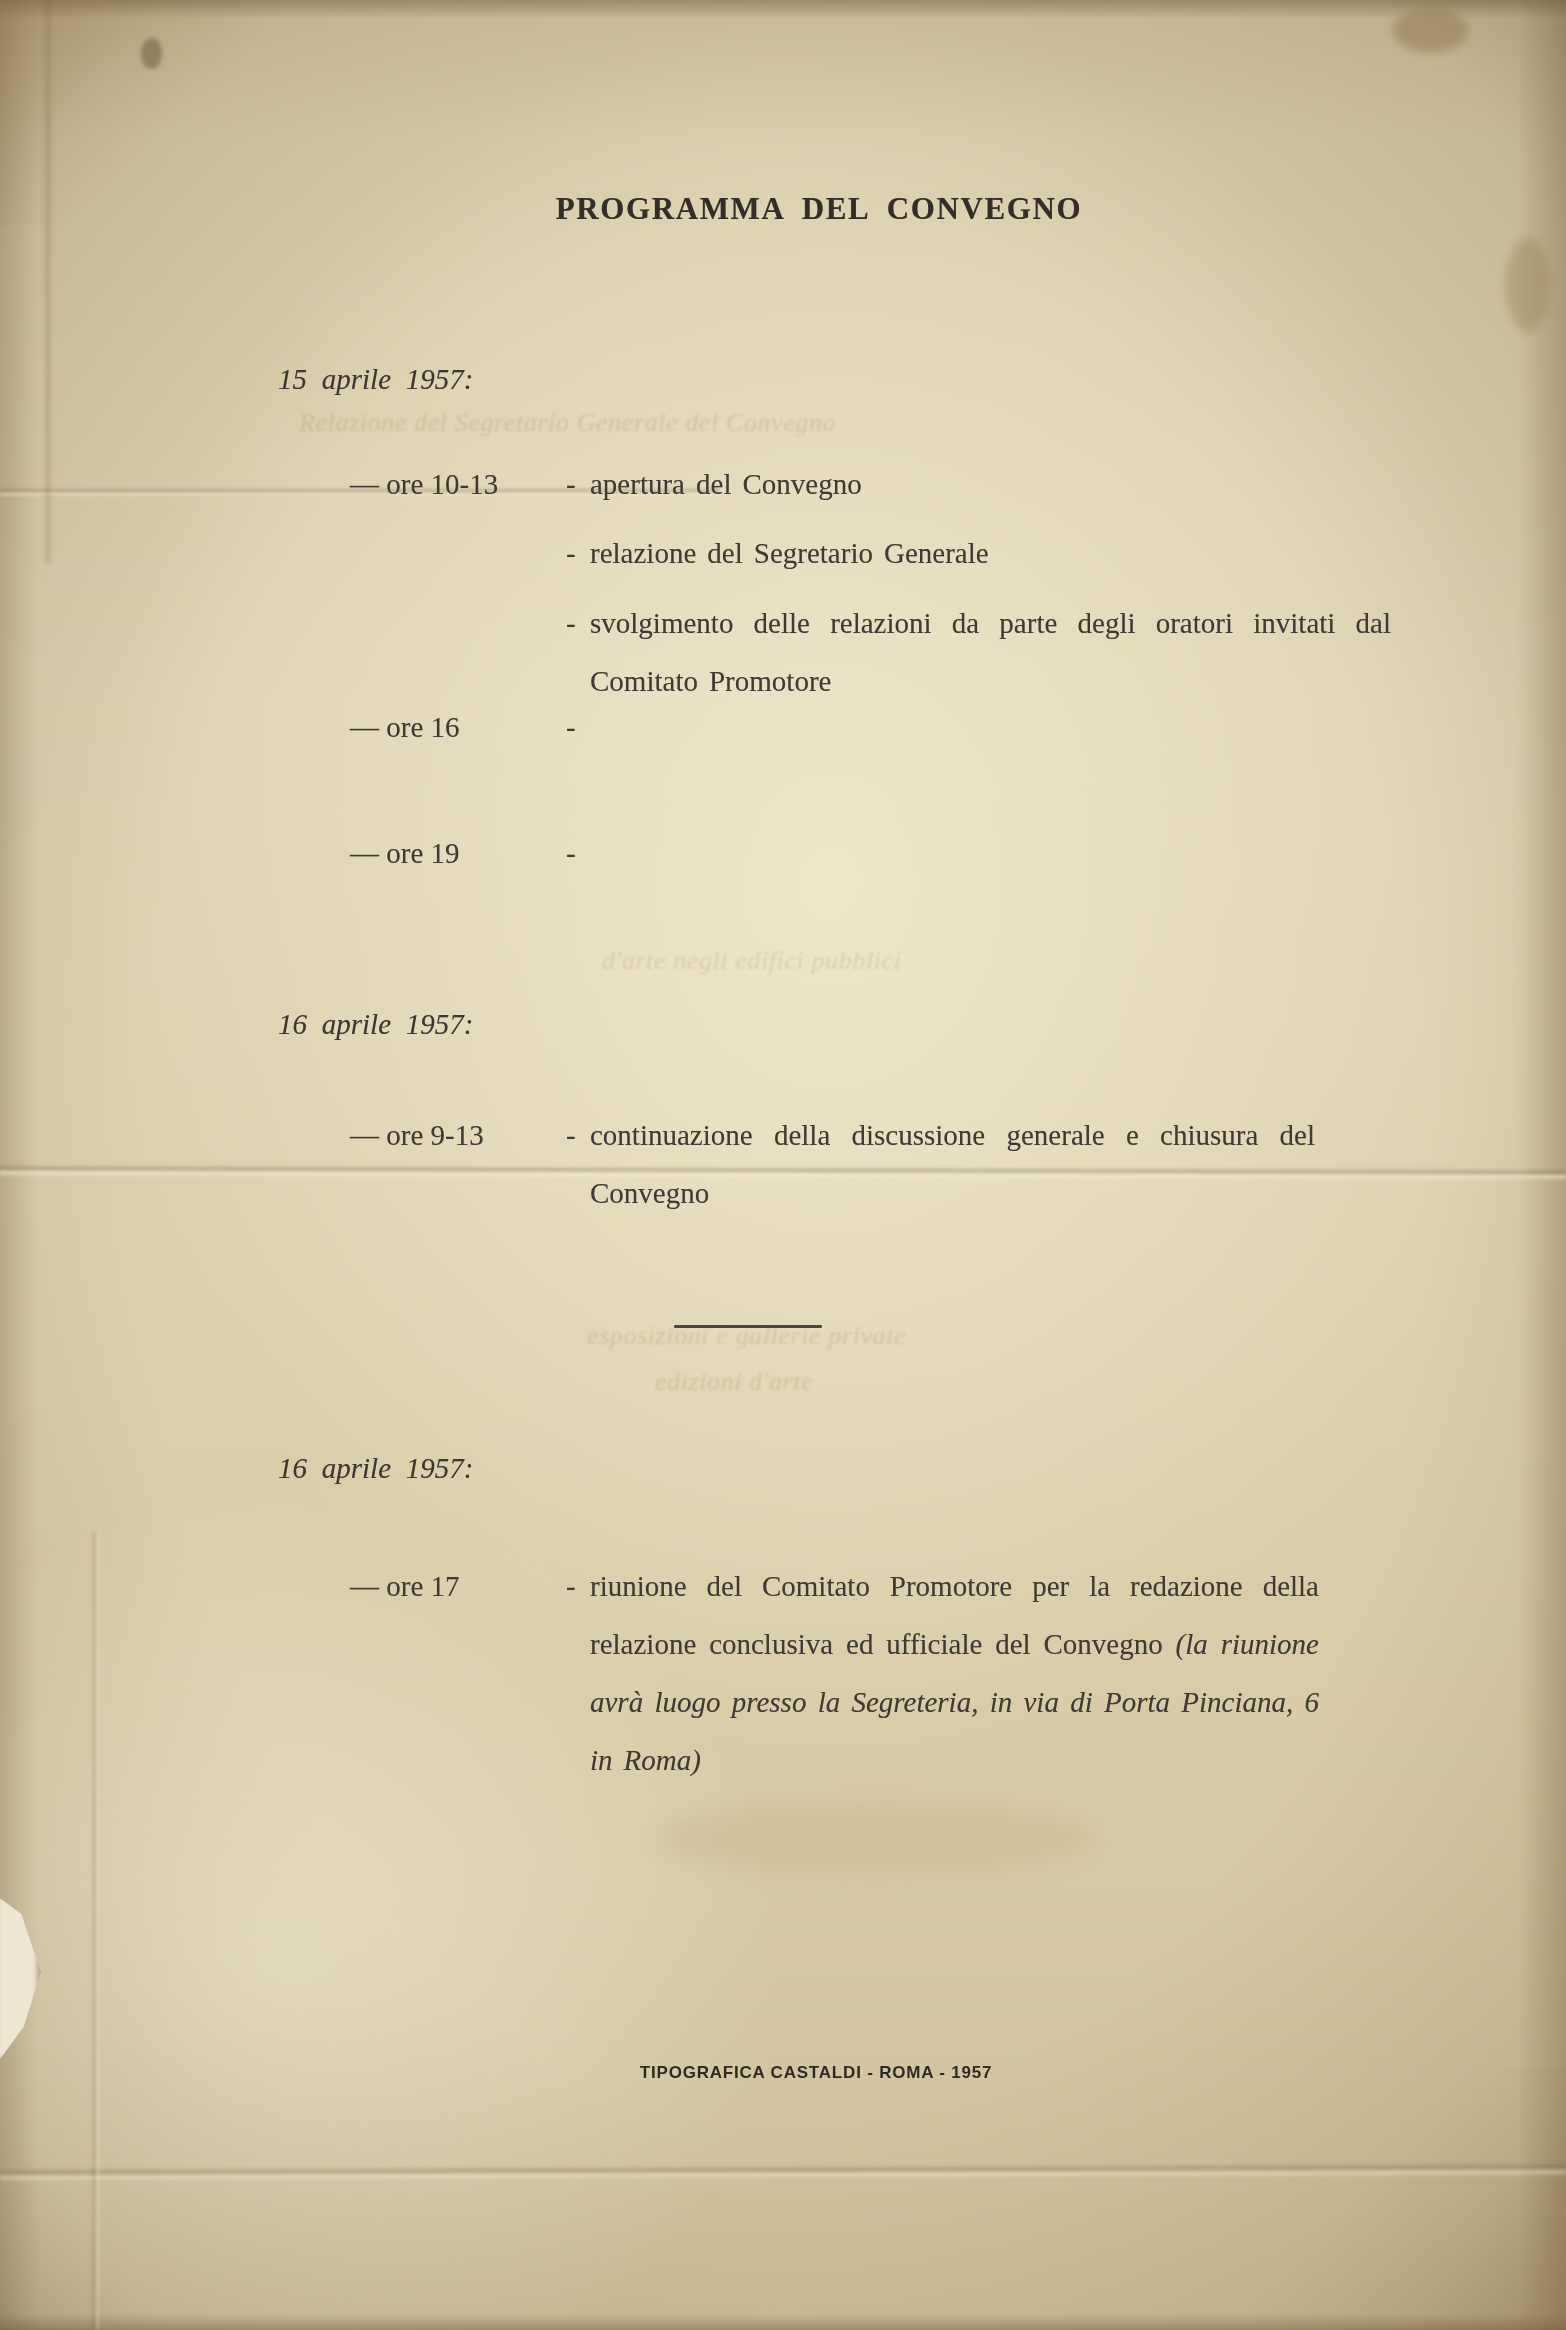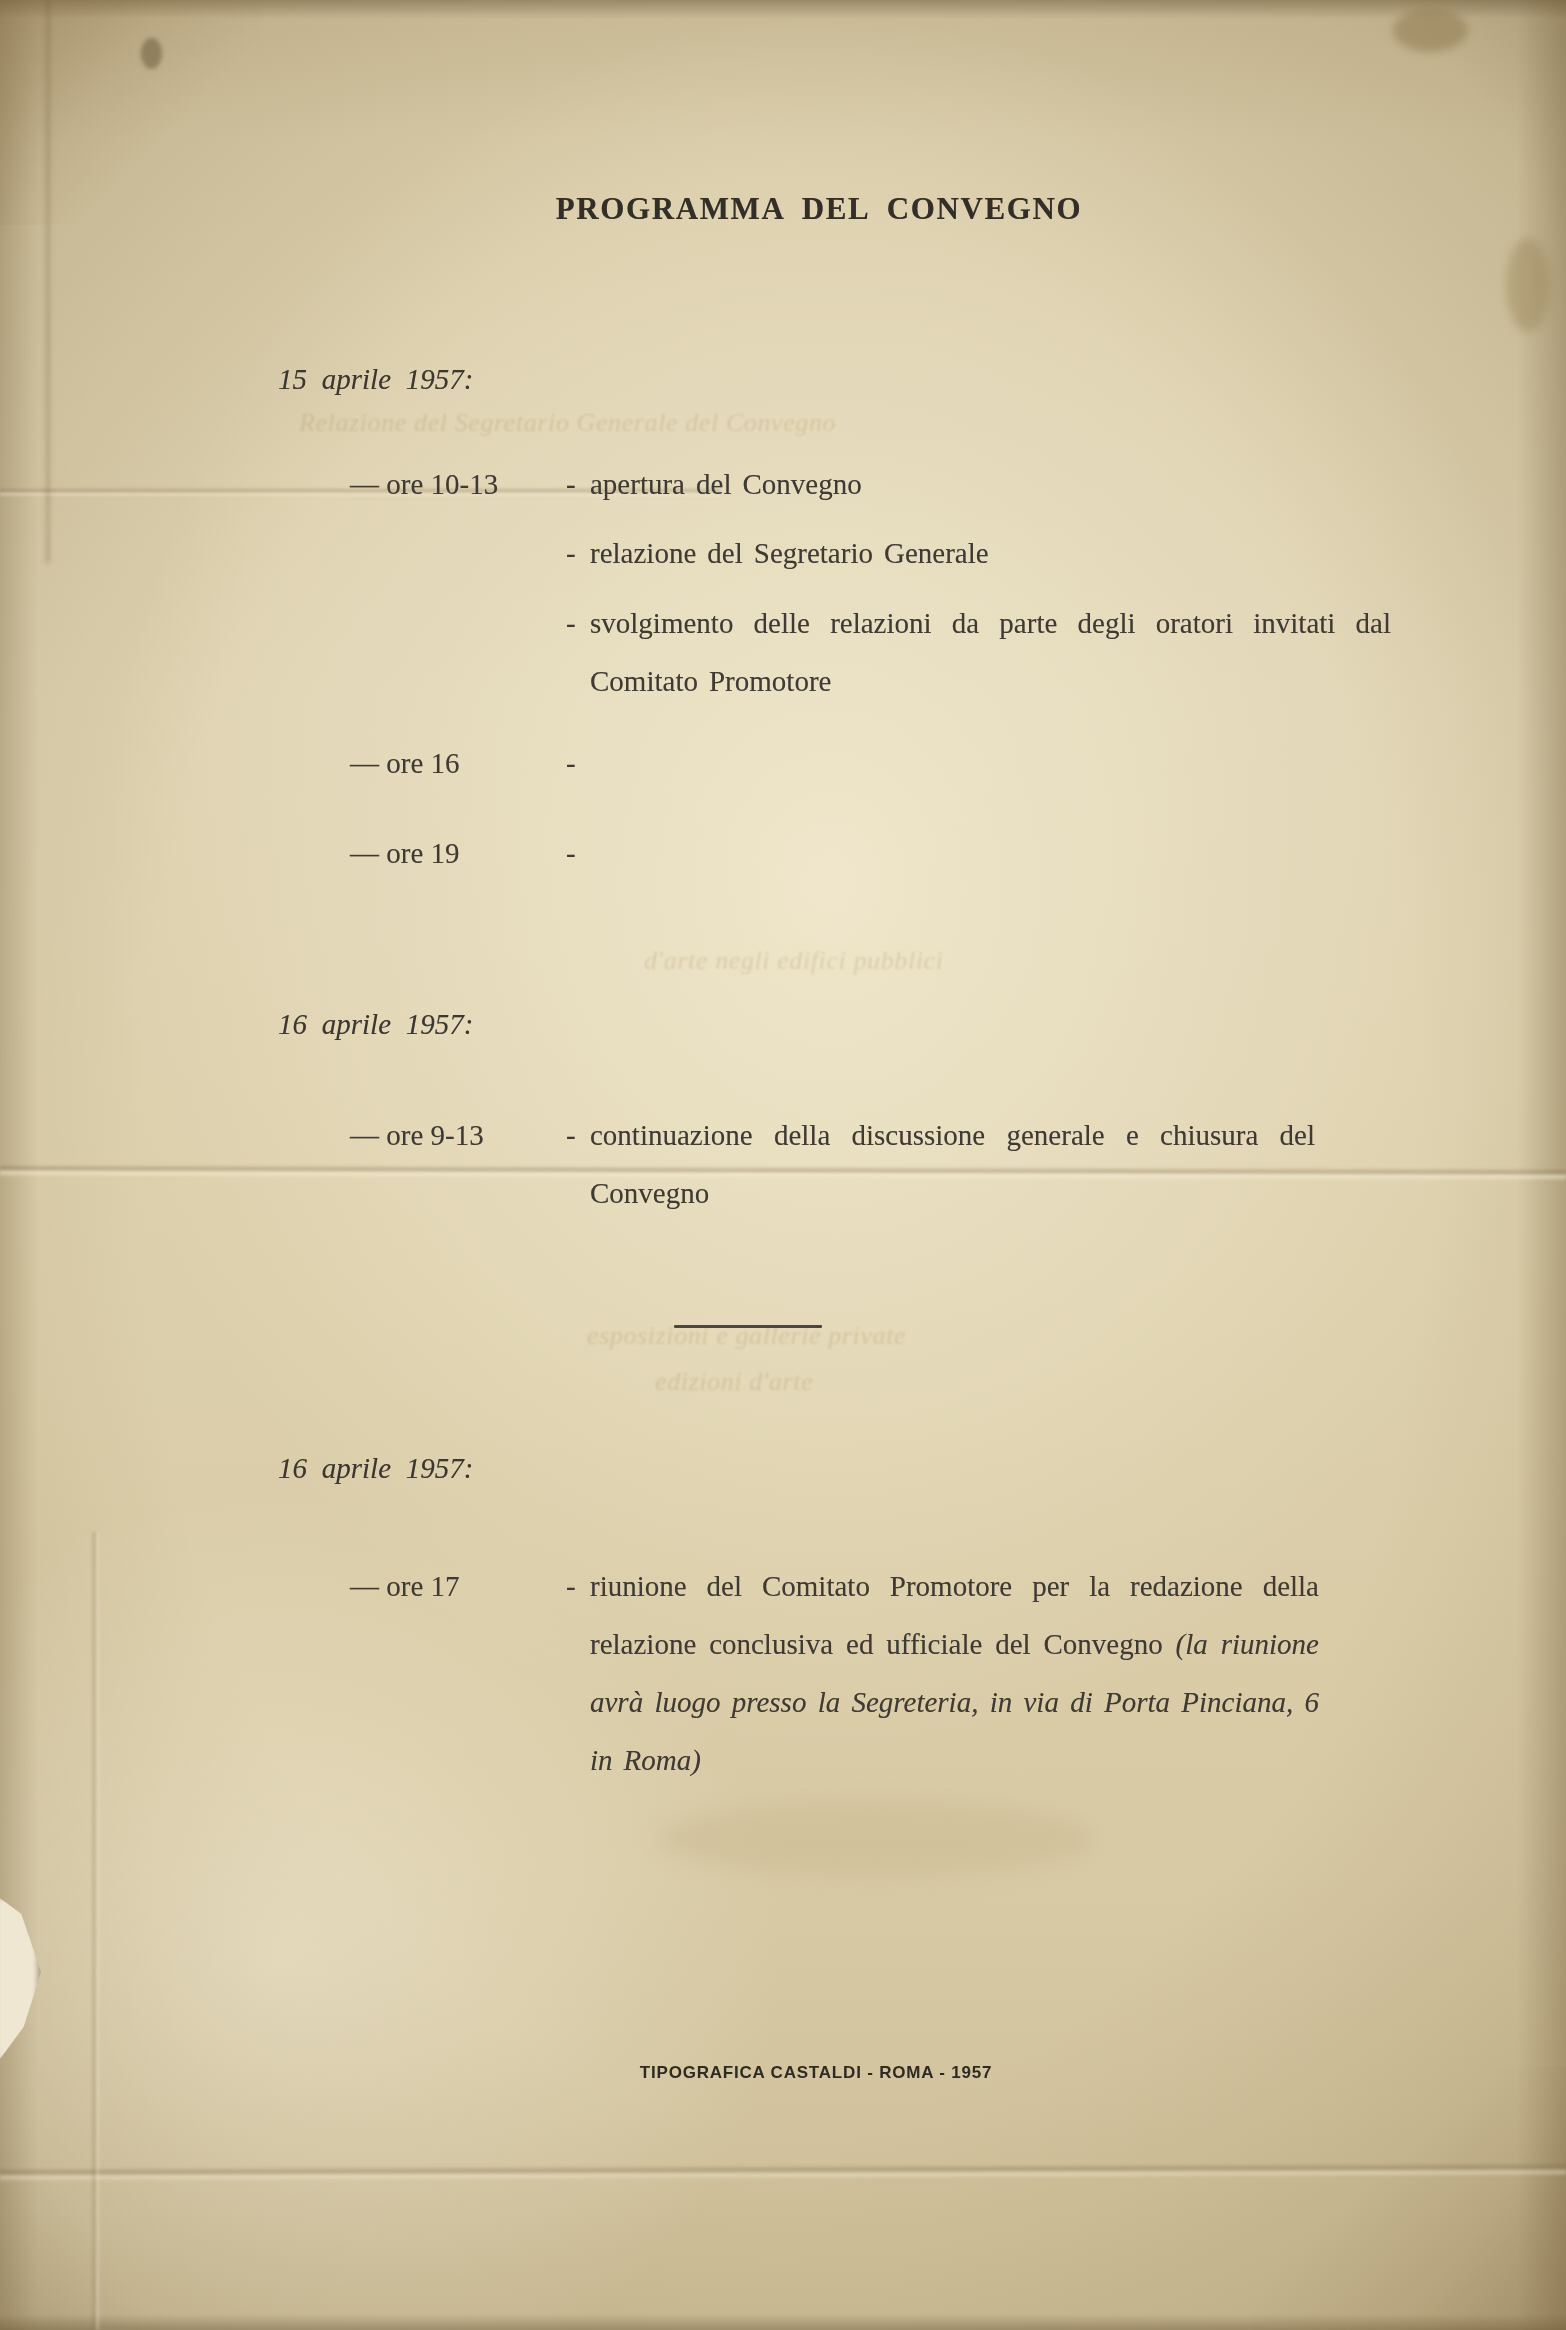--- a/index.html
+++ b/index.html
@@ -67,21 +67,21 @@
   .date2 { top: 1008px; }
   .date3 { top: 1452px; }
 
   .entry {
     position: absolute; left: 350px; width: 1057px;
     display: flex; align-items: flex-start;
     font-size: 29px; line-height: 58px;
     text-shadow: 0 0 0.6px rgba(63,58,51,0.35);
   }
   .e1 { top: 455px; }
-  .e2 { top: 734px; }
+  .e2 { top: 698px; }
   .e3 { top: 824px; }
   .e4 { top: 1106px; }
   .e5 { top: 1557px; justify-content: flex-end; }
 
   .time { width: 216px; flex: 0 0 216px; white-space: nowrap; }
   .details { flex: 1 1 auto; }
   .detail { display: flex; align-items: flex-start; margin-bottom: 11.3px; }
   .detail:last-child { margin-bottom: 0; }
   .marker { width: 24px; flex: 0 0 24px; }
   .dtext { width: 801px; text-align: justify; word-spacing: 3.8px; }
@@ -104,21 +104,21 @@
   }
 
   
   .ghost {
     position: absolute; font-style: italic; font-size: 26px;
     color: #a8905c; opacity: 0.28; filter: blur(0.8px);
     white-space: nowrap; letter-spacing: 0.6px;
   }
   .g0 { left: 299px;  top: 408px; }
   .g1 { left: 550px;  top: 899px; }
-  .g2 { left: 602px;  top: 946px; margin-left: 42px; }
+  .g2 { left: 602px;  top: 946px; }
   .g3 { left: 587px;  top: 1275px; }
   .g4 { left: 587px;  top: 1321px; }
   .g5 { left: 655px; top: 1367px; }
 </style>
 </head>
 <body>
 
 <div class="paper">
 
   <div class="artifact edge-top"></div>

